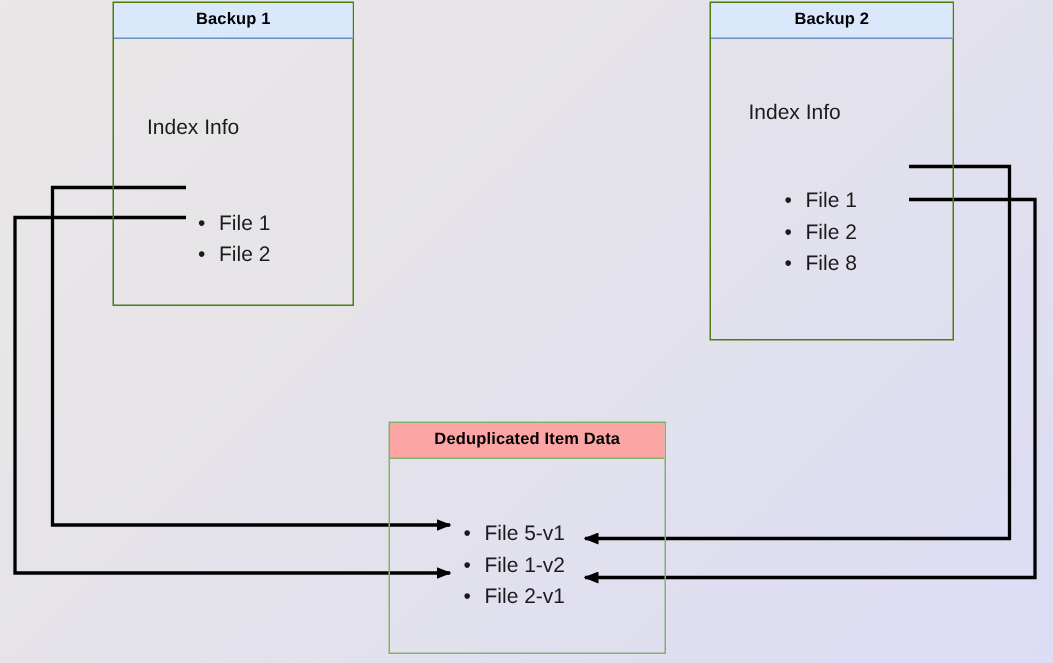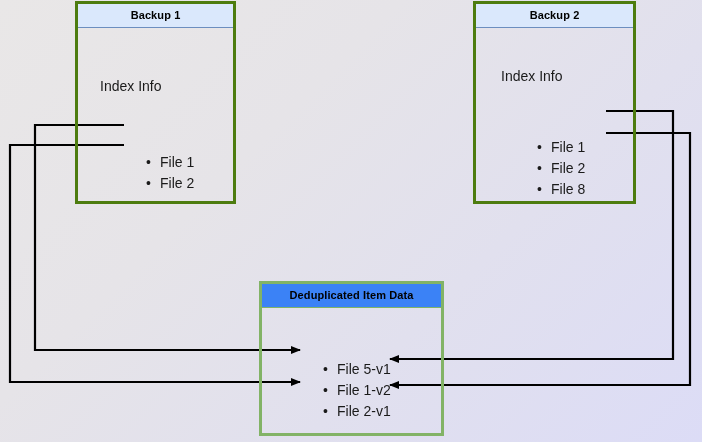--- a/index.html
+++ b/index.html
@@ -22,56 +22,56 @@
     position: absolute;
     left: 0;
     top: 0;
     width: 702px;
     height: 442px;
     pointer-events: none;
   }
   .node {
     position: absolute;
     box-sizing: border-box;
-    border: 3px solid #4d7c0f;
+    border: 1px solid #4d7c0f;
     background: transparent;
   }
   .node.green {
     border-color: #82b366;
   }
   .node-header {
     box-sizing: border-box;
     height: 24px;
     line-height: 23px;
     text-align: center;
     font-size: 11px;
     font-weight: bold;
     color: #000;
     background: #dae8fc;
     border-bottom: 1px solid #6c8ebf;
     letter-spacing: .1px;
   }
   .node.green .node-header {
-    background: #3b82f6;
+    background: #fca5a5;
     border-bottom-color: #82b366;
     text-align: center;
   }
   .node-body {
     position: relative;
     height: calc(100% - 24px);
   }
   .index-label {
     position: absolute;
     font-size: 14px;
     color: #1a1a1a;
     white-space: nowrap;
   }
   .file-list {
     position: absolute;
-    margin: 16px;
+    margin: 4px;
     padding: 0;
     list-style: none;
   }
   .file-list li {
     font-size: 14px;
     line-height: 21px;
     color: #1a1a1a;
     white-space: nowrap;
     position: relative;
     padding-left: 14px;
@@ -110,21 +110,21 @@
     <div class="node-header">Backup 1</div>
     <div class="node-body">
       <div class="index-label" style="left:22px; top:50px;">Index Info</div>
       <ul class="file-list" style="left:52px; top:108px;">
         <li>File 1</li>
         <li>File 2</li>
       </ul>
     </div>
   </div>
 
-  <div class="node" style="left:473px; top:1px; width:163px; height:203px;">
+  <div class="node" style="left:473px; top:1px; width:163px; height:226px;">
     <div class="node-header">Backup 2</div>
     <div class="node-body">
       <div class="index-label" style="left:25px; top:40px;">Index Info</div>
       <ul class="file-list" style="left:45px; top:93px;">
         <li>File 1</li>
         <li>File 2</li>
         <li>File 8</li>
       </ul>
     </div>
   </div>

